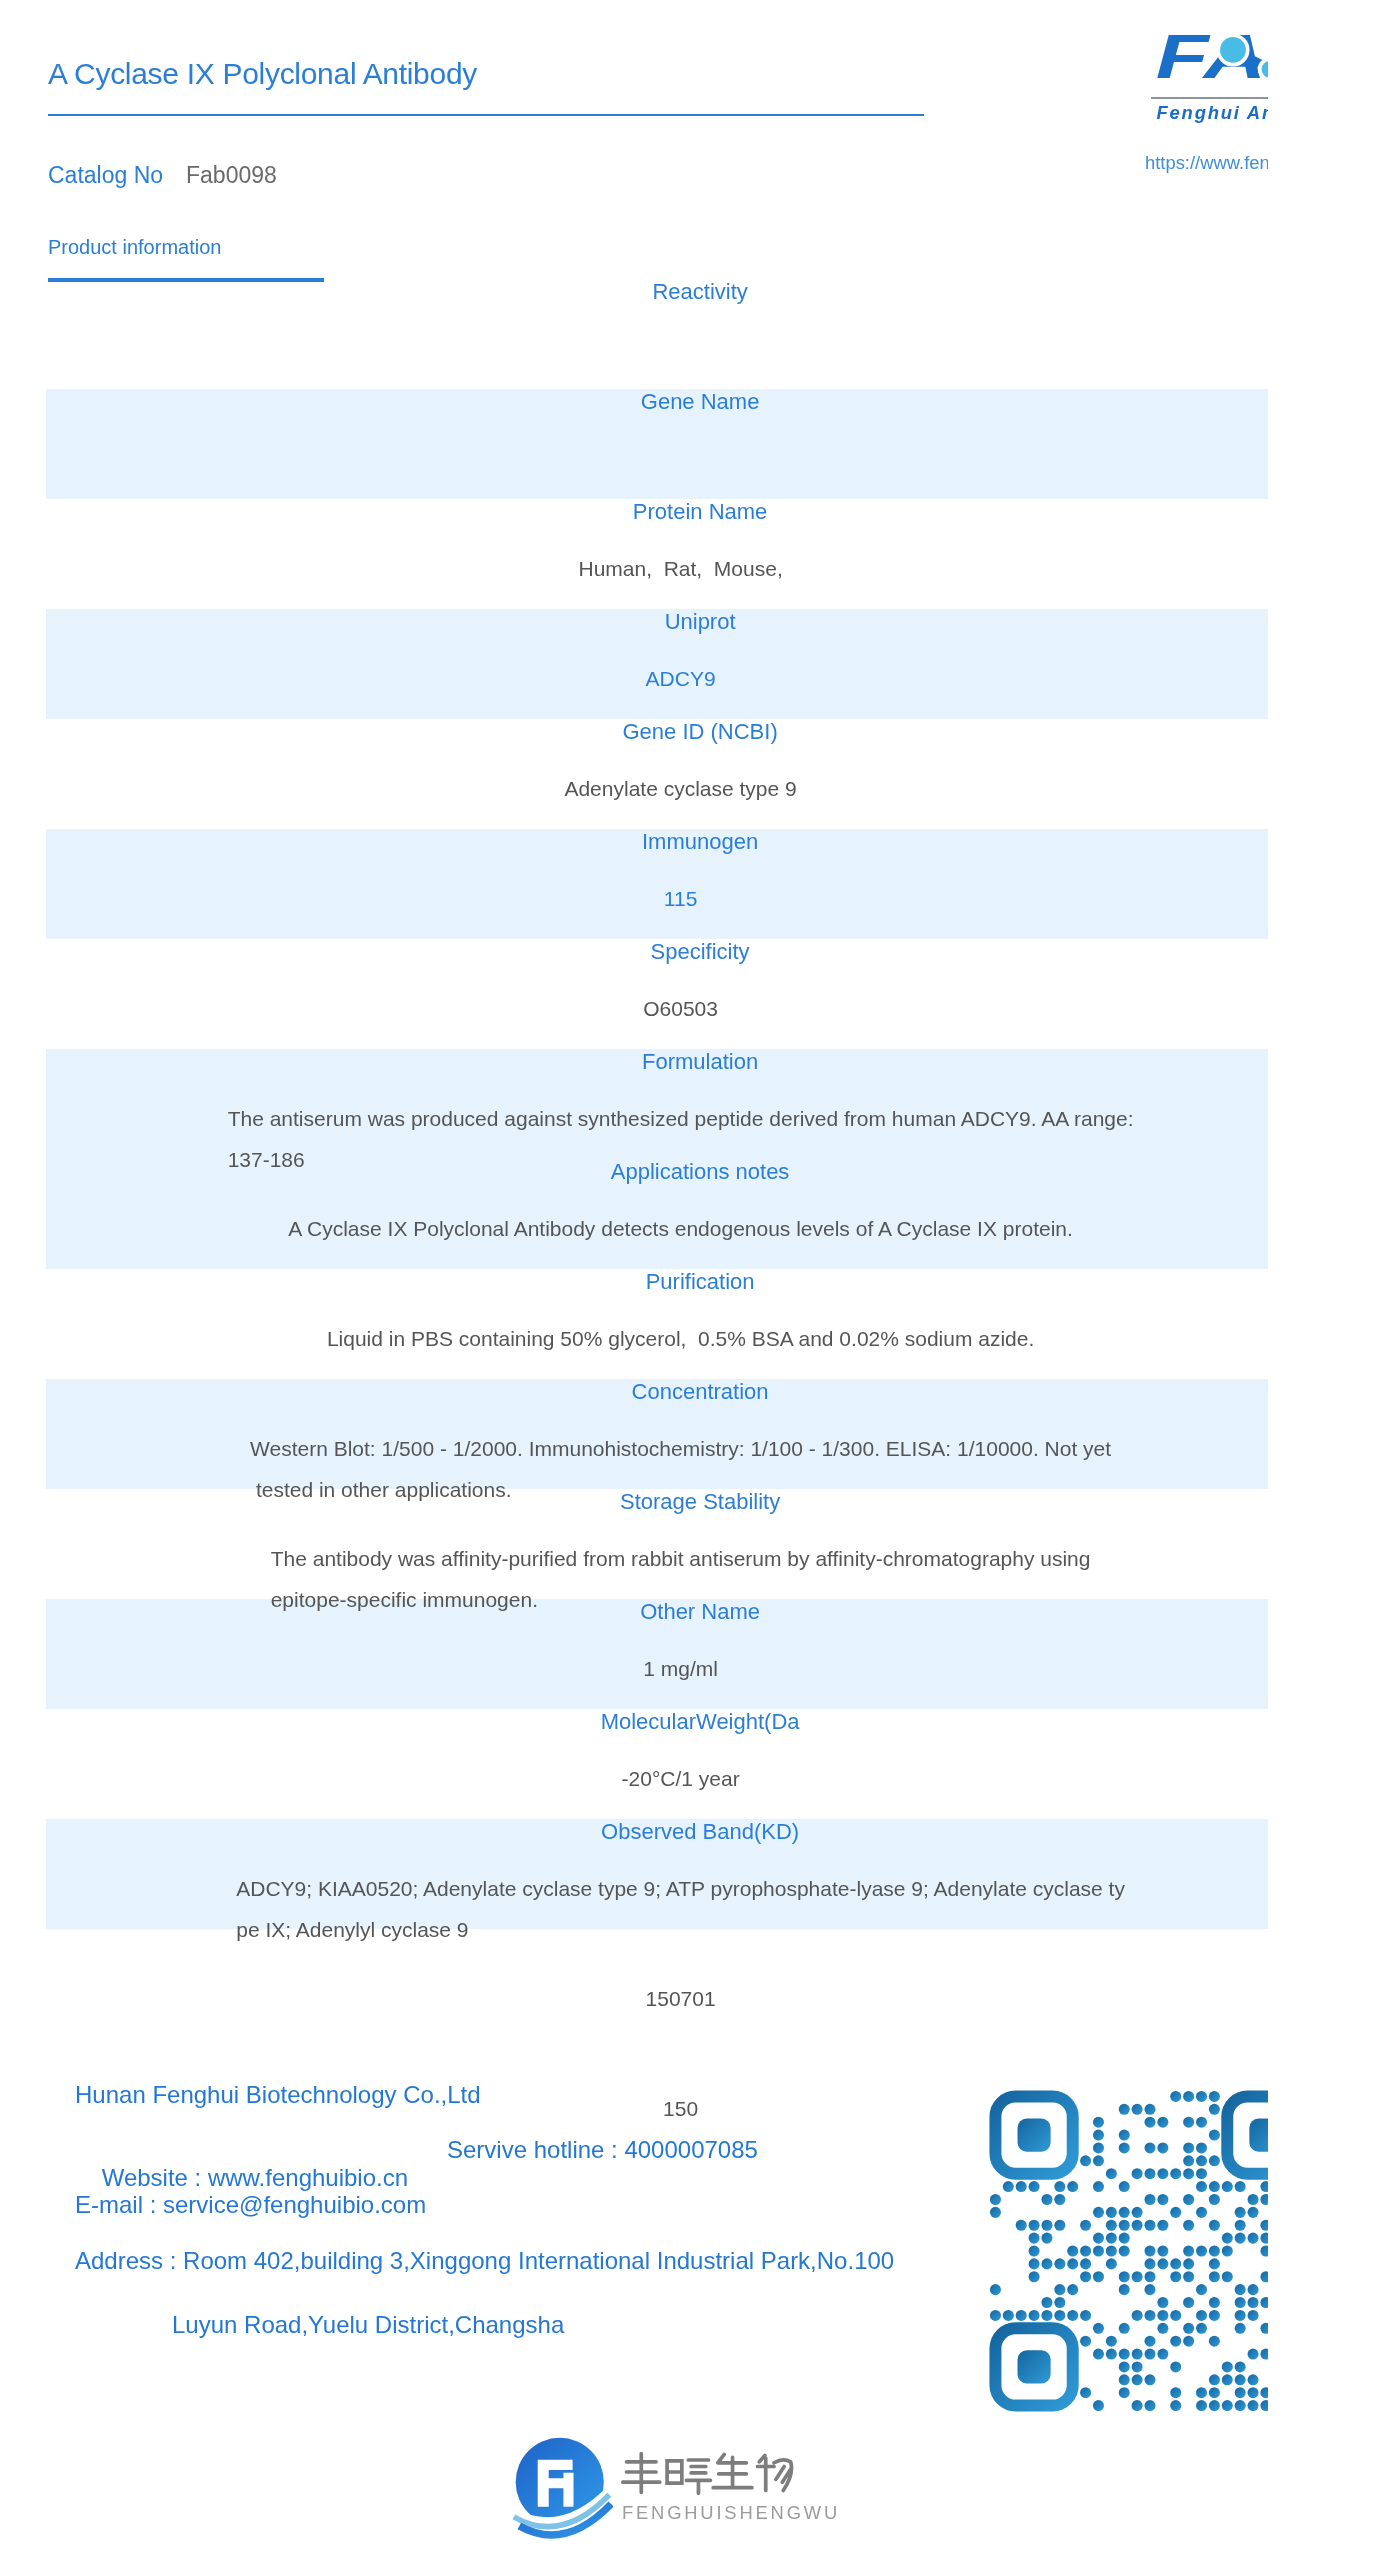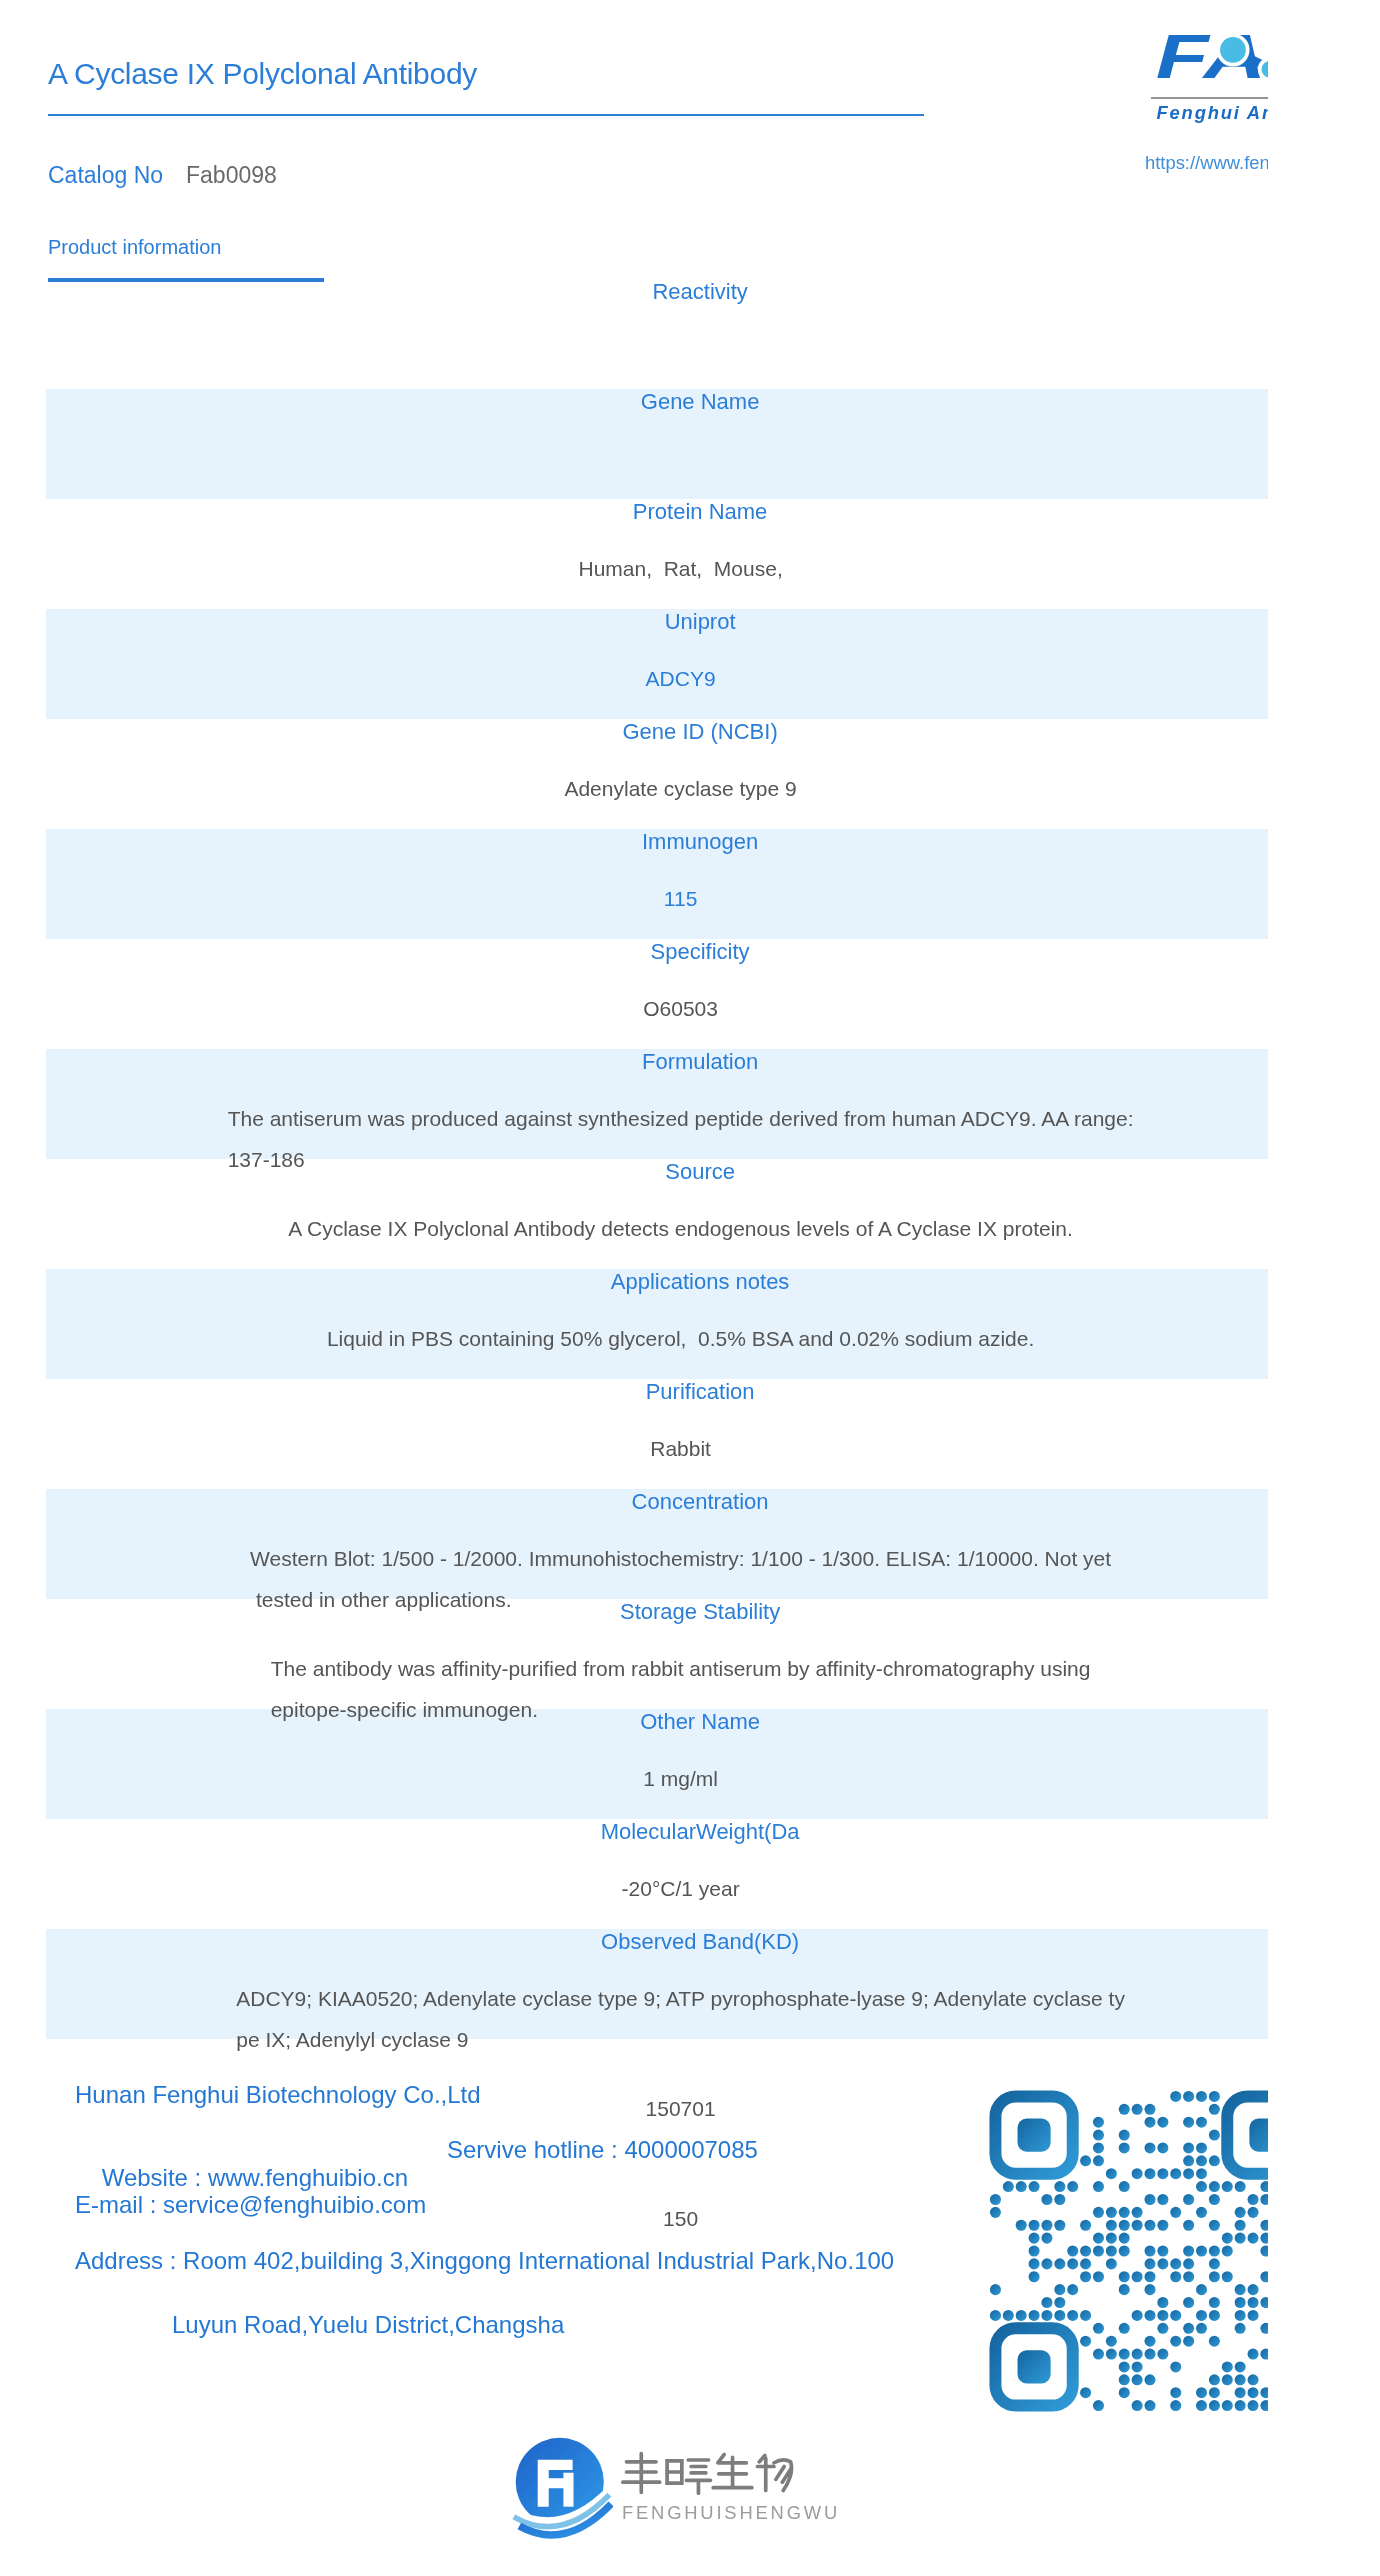--- a/index.html
+++ b/index.html
@@ -124,24 +124,20 @@
       <div class="cell value">The antiserum was produced against synthesized peptide derived from human ADCY9. AA range:
 137-186</div>
     </div>
     <div class="row">
       <div class="cell label">Specificity</div>
       <div class="cell value">A Cyclase IX Polyclonal Antibody detects endogenous levels of A Cyclase IX protein.</div>
     </div>
     <div class="row shaded">
       <div class="cell label">Formulation</div>
       <div class="cell value">Liquid in PBS containing 50% glycerol,  0.5% BSA and 0.02% sodium azide.</div>
-    </div>
-    <div class="row">
-      <div class="cell label">Source</div>
-      <div class="cell value">Rabbit</div>
     </div>
     <div class="row shaded">
       <div class="cell label">Applications notes</div>
       <div class="cell value">Western Blot: 1/500 - 1/2000. Immunohistochemistry: 1/100 - 1/300. ELISA: 1/10000. Not yet
  tested in other applications.</div>
     </div>
     <div class="row">
       <div class="cell label">Purification</div>
       <div class="cell value">The antibody was affinity-purified from rabbit antiserum by affinity-chromatography using
 epitope-specific immunogen.</div>

